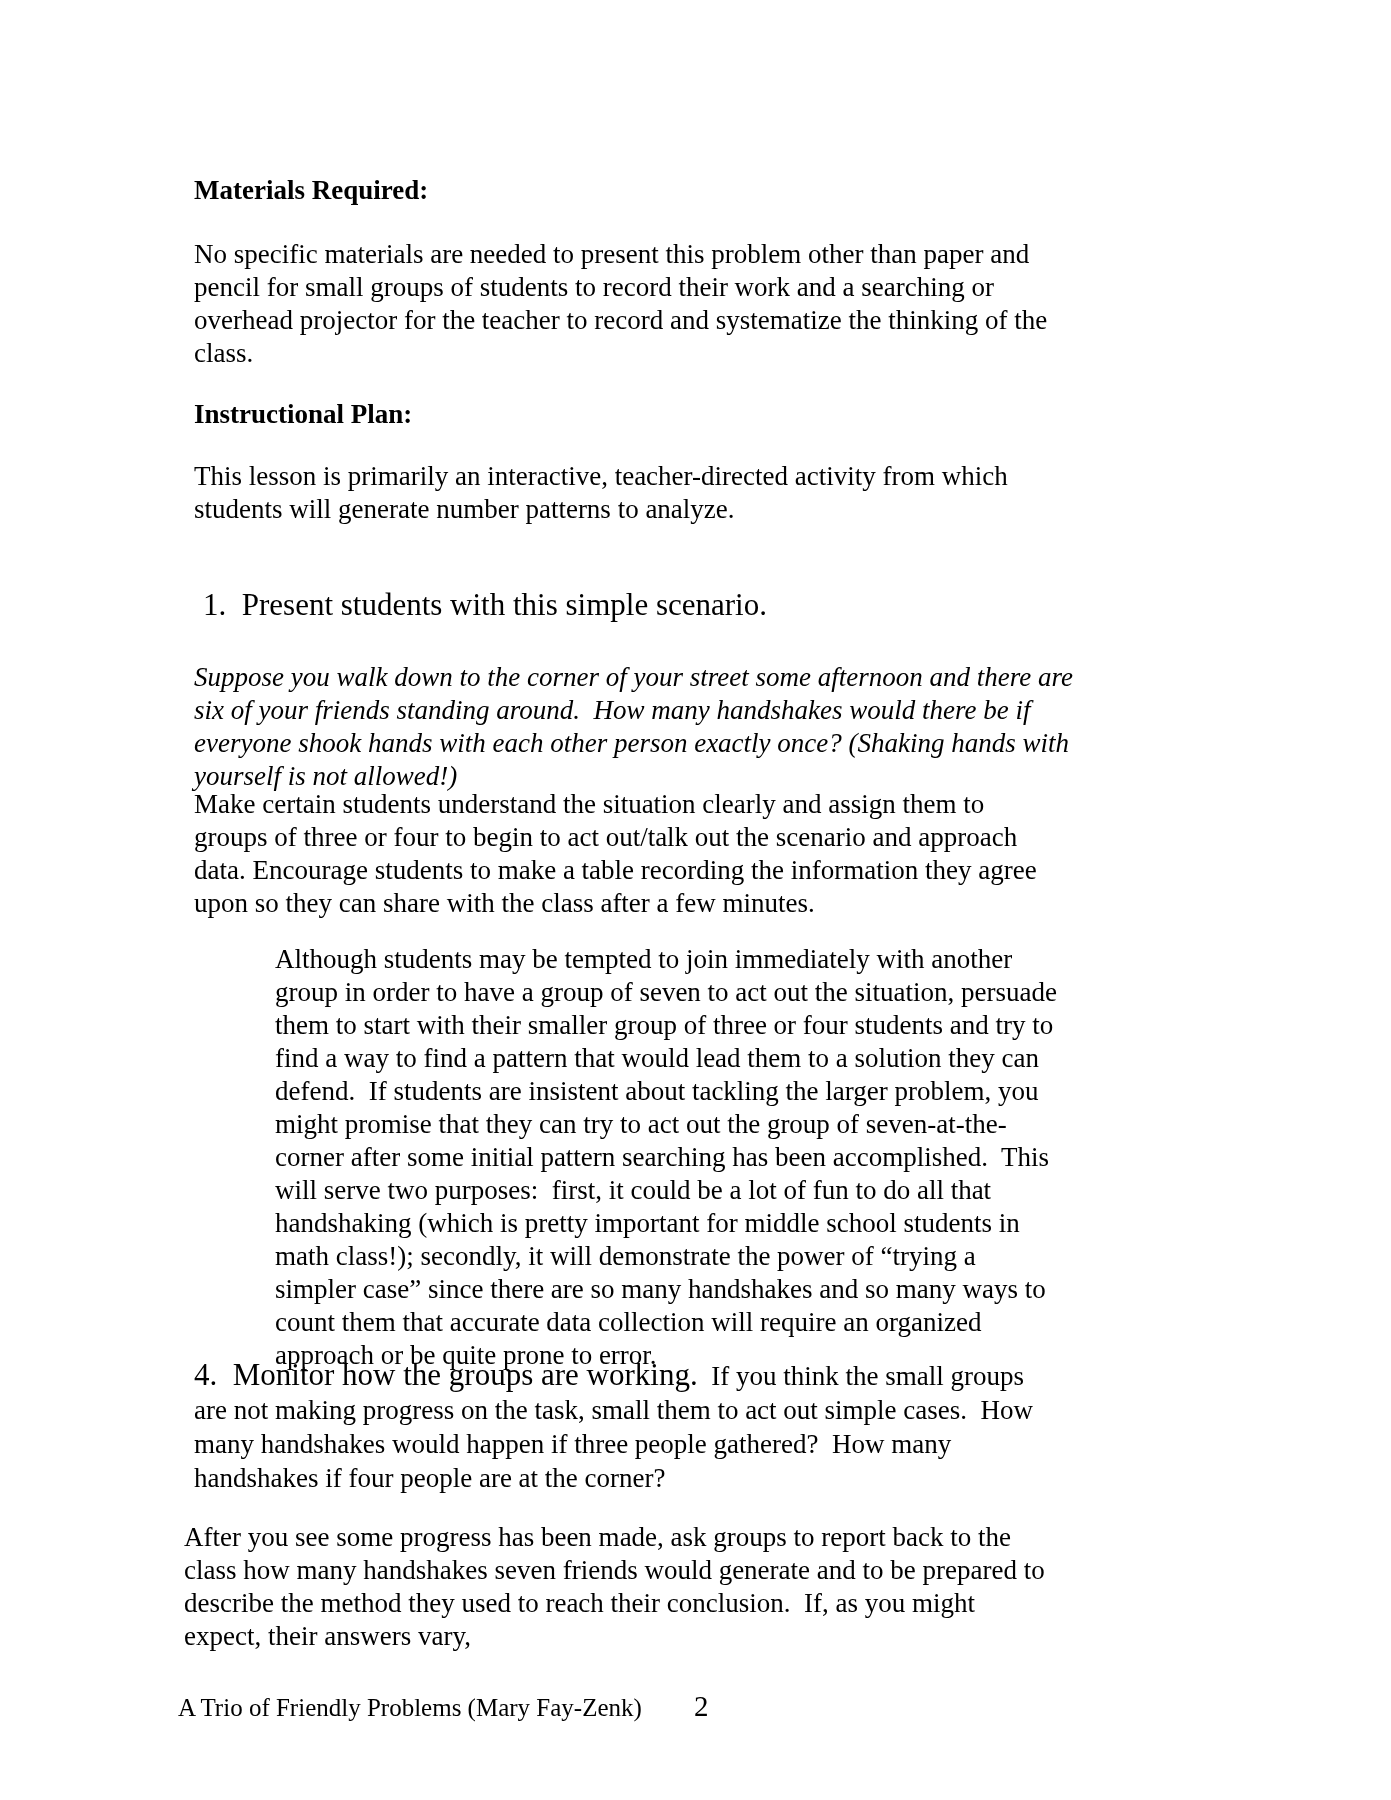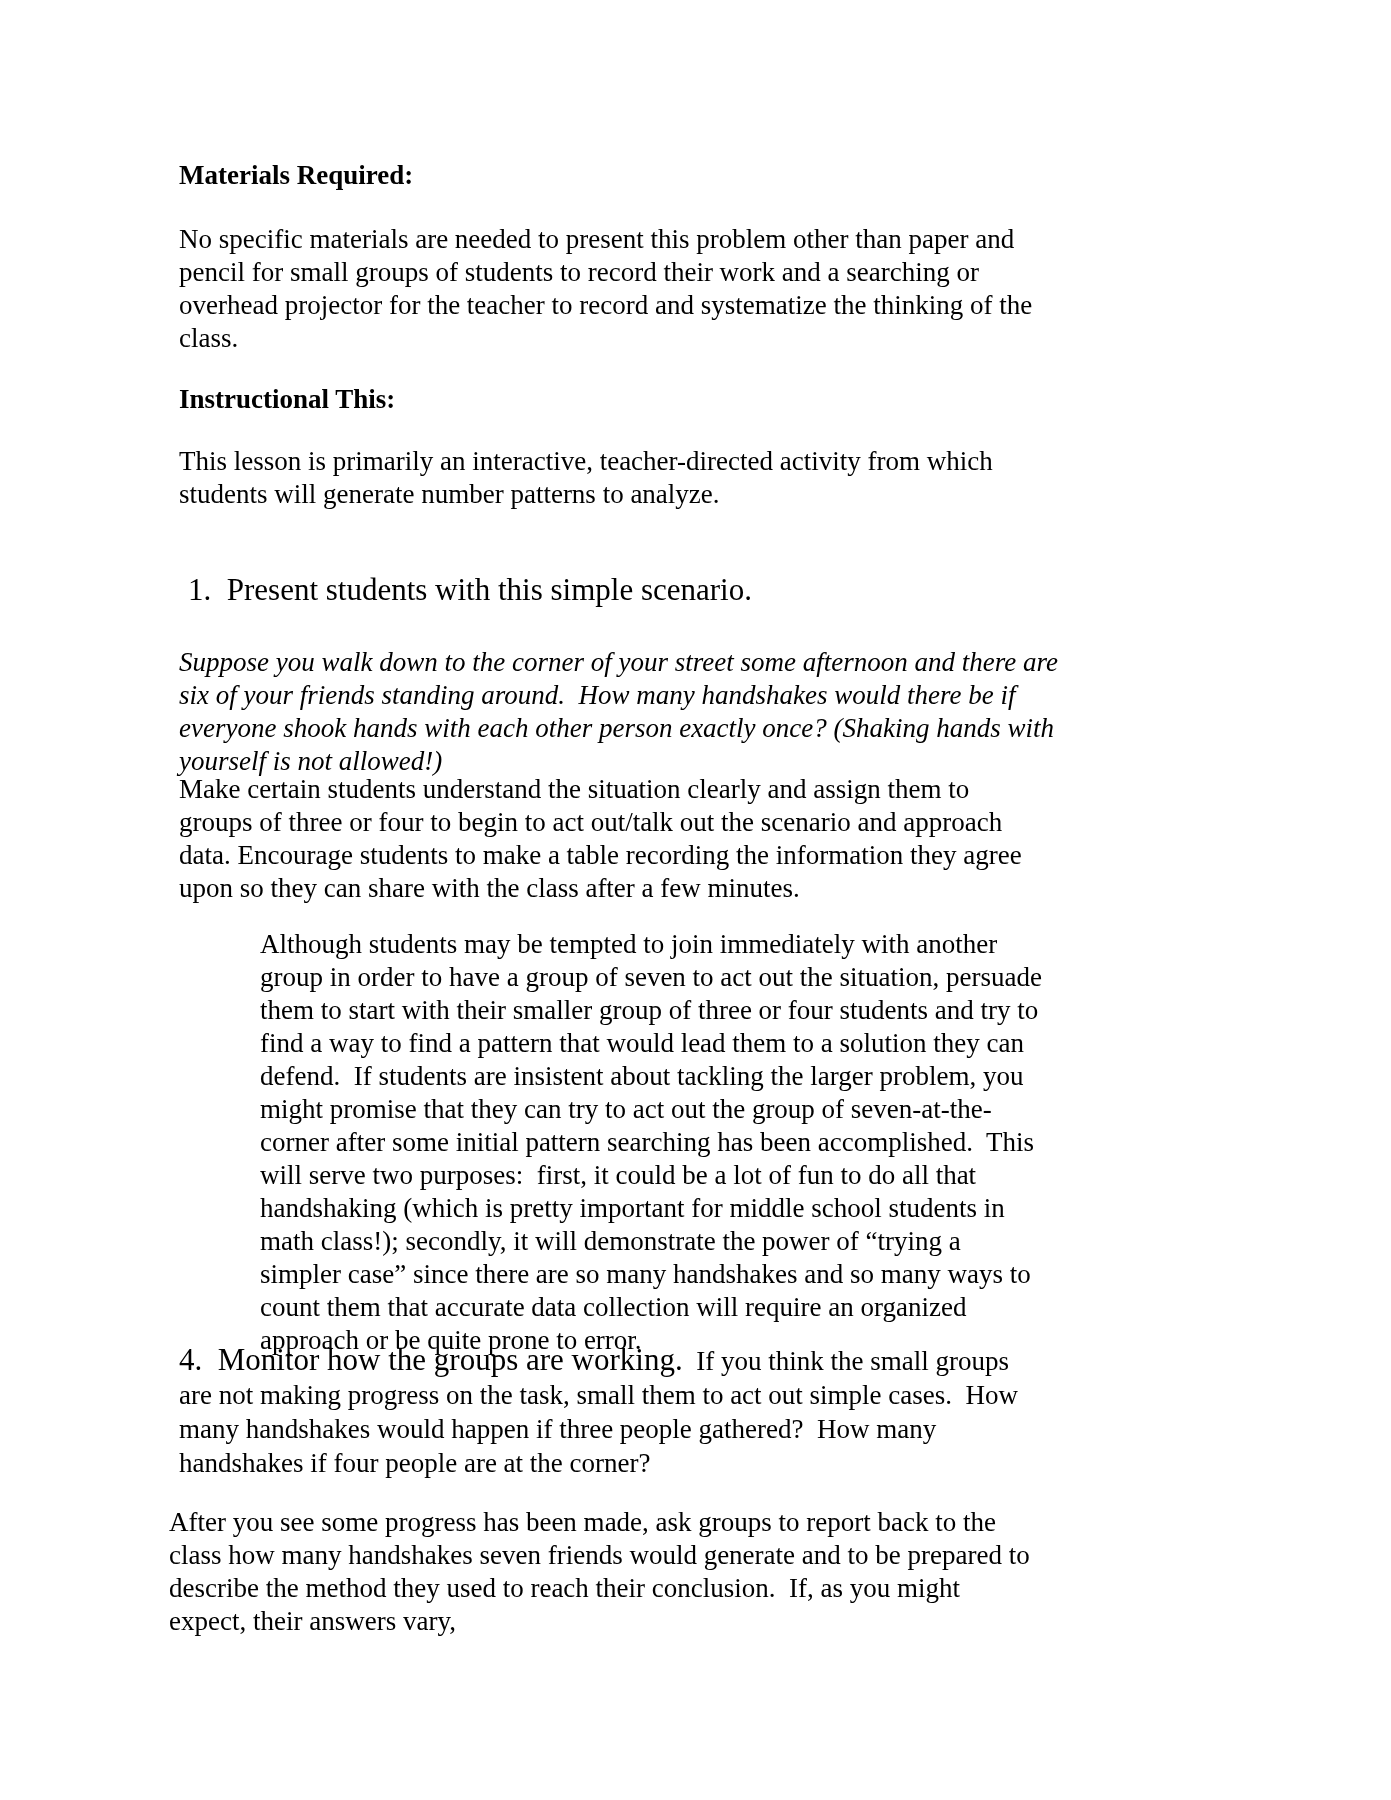--- a/index.html
+++ b/index.html
@@ -14,21 +14,21 @@
     background: #ffffff;
     overflow: hidden;
     font-family: "Liberation Serif", "DejaVu Serif", serif;
     color: #000000;
   }
   .block {
     position: absolute;
     font-size: 27px;
     line-height: 33px;
     white-space: pre-wrap;
-    margin: 1px;
+    margin: 16px;
   }
   .bold-heading {
     font-weight: bold;
   }
   .big-heading {
     font-size: 31px;
     line-height: 38px;
   }
   .italic {
     font-style: italic;
@@ -54,30 +54,34 @@
 </style>
 </head>
 <body>
 
 <div class="page">
 
   <h2 class="block bold-heading" style="top:158px; left:178px;">Materials Required:</h2>
 
   <p class="block" style="top:222px; left:178px; width:865px;">No specific materials are needed to present this problem other than paper and pencil for small groups of students to record their work and a searching or overhead projector for the teacher to record and systematize the thinking of the class.</p>
 
-  <h2 class="block bold-heading" style="top:382px; left:178px;">Instructional This:</h2>
+  <h2 class="block bold-heading" style="top:382px; left:178px;">Instructional Plan:</h2>
 
   <p class="block" style="top:444px; left:178px; width:865px;">This lesson is primarily an interactive, teacher-directed activity from which students will generate number patterns to analyze.</p>
 
   <h1 class="block big-heading" style="top:570px; left:187px; width:900px; font-weight:normal;">1.  Present students with this simple scenario.</h1>
 
   <p class="block italic" style="top:645px; left:178px; width:880px;">Suppose you walk down to the corner of your street some afternoon and there are six of your friends standing around.  How many handshakes would there be if everyone shook hands with each other person exactly once? (Shaking hands with yourself is not allowed!)</p>
 
   <p class="block" style="top:772px; left:178px; width:865px;">Make certain students understand the situation clearly and assign them to groups of three or four to begin to act out/talk out the scenario and approach data. Encourage students to make a table recording the information they agree upon so they can share with the class after a few minutes.</p>
 
   <p class="block" style="top:927px; left:259px; width:785px;">Although students may be tempted to join immediately with another group in order to have a group of seven to act out the situation, persuade them to start with their smaller group of three or four students and try to find a way to find a pattern that would lead them to a solution they can defend.  If students are insistent about tackling the larger problem, you might promise that they can try to act out the group of seven-at-the-corner after some initial pattern searching has been accomplished.  This will serve two purposes:  first, it could be a lot of fun to do all that handshaking (which is pretty important for middle school students in math class!); secondly, it will demonstrate the power of “trying a simpler case” since there are so many handshakes and so many ways to count them that accurate data collection will require an organized approach or be quite prone to error.</p>
 
   <p class="block mixed-para" style="top:1342px; left:178px; width:865px;"><span class="runin-big">4.  Monitor how the groups are working.</span><span>  If you think the small groups are not making progress on the task, small them to act out simple cases.  How many handshakes would happen if three people gathered?  How many handshakes if four people are at the corner?</span></p>
 
   <p class="block" style="top:1505px; left:168px; width:865px;">After you see some progress has been made, ask groups to report back to the class how many handshakes seven friends would generate and to be prepared to describe the method they used to reach their conclusion.  If, as you might expect, their answers vary,</p>
 
+  <div class="footer-row" style="top:1690px; left:178px;">
+    <span class="footer-title">A Trio of Friendly Problems (Mary Fay-Zenk)</span>
+    <span class="footer-page">2</span>
+  </div>
 
 </div>
 
 </body></html>

